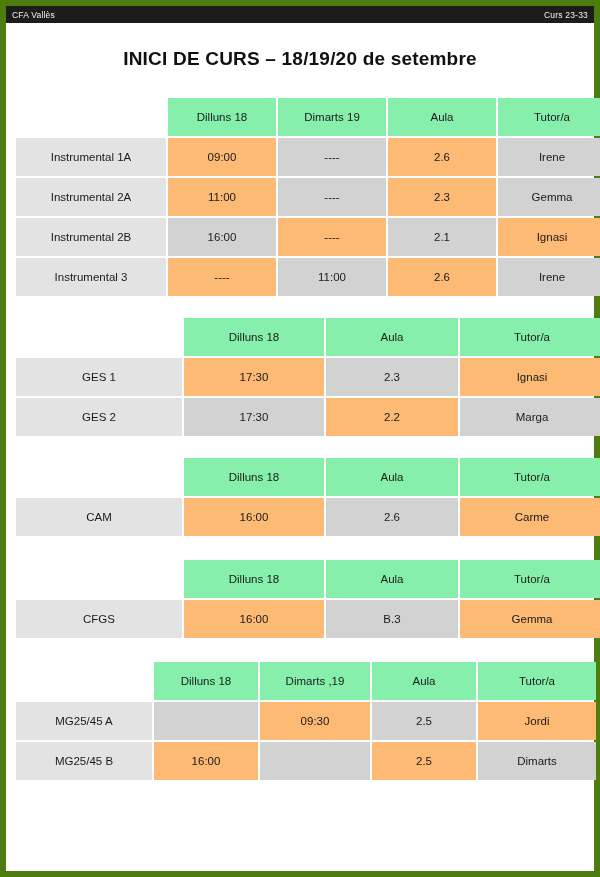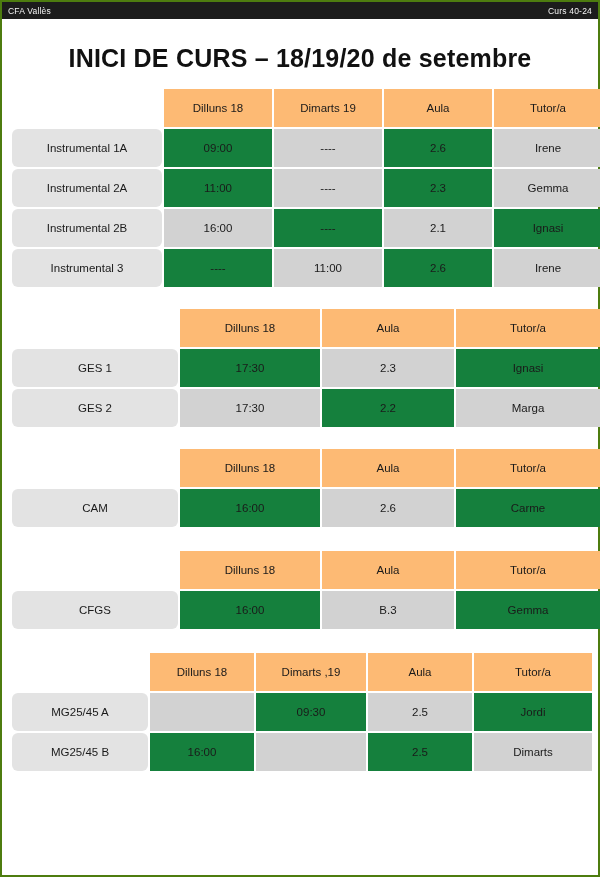--- a/index.html
+++ b/index.html
@@ -13,44 +13,44 @@
     font-family: "Liberation Sans", sans-serif;
     color: #1a1a1a;
     position: relative;
     overflow: hidden;
   }
   .page {
     width: 600px;
     height: 877px;
     position: relative;
     box-sizing: border-box;
-    border: 2px solid #4d7c0f;
+    border: 6px solid #4d7c0f;
   }
   
   .topbar {
     height: 17px;
     background: #1c1c1c;
     color: #ffffff;
     display: flex;
     align-items: center;
     justify-content: space-between;
     padding: 0 6px;
     font-size: 8.5px;
     letter-spacing: 0.2px;
   }
   .topbar .left { opacity: 0.95; }
   .topbar .right { opacity: 0.95; }
 
   
   .doc-title {
     text-align: center;
-    font-size: 25px;
+    font-size: 19px;
     font-weight: bold;
     color: #111111;
-    margin: 25px 0 14px 0;
+    margin: 25px 0 26px 0;
     letter-spacing: 0.2px;
   }
 
   
   .tbl-wrap {
     padding: 0 8px;
     box-sizing: border-box;
   }
   table.sched {
     border-collapse: separate;
@@ -62,45 +62,44 @@
   table.sched td, table.sched th {
     height: 38px;
     font-size: 11.5px;
     text-align: center;
     vertical-align: middle;
     padding: 0 2px;
     font-weight: normal;
     color: #1a1a1a;
   }
   th.hdr {
-    background: #fdba74;
+    background: #86efac;
     font-weight: bold;
     font-size: 11.5px;
     color: #111111;
   }
   th.blank, td.blank {
     background: #ffffff;
   }
   td.rowlabel {
     background: #e3e3e3;
-    border-radius: 6px;
-  }
-  td.cell-a { background: #15803d; }
+  }
+  td.cell-a { background: #fdba74; }
   td.cell-b { background: #d2d2d2; }
   .gap-md { height: 18px; }
   .gap-lg { height: 20px; }
 </style>
 </head>
 <body>
 
 <div class="page">
 
   <div class="topbar">
     <span class="left">CFA Vallès</span>
-    <span class="right">Curs 40-24</span>
+    <span class="right">Curs 23-33</span>
   </div>
 
   <div class="doc-title">INICI DE CURS – 18/19/20 de setembre</div>
 
   <div class="tbl-wrap">
     <table class="sched">
       <colgroup>
         <col style="width:150px">
           <col style="width:108px">
           <col style="width:108px">

